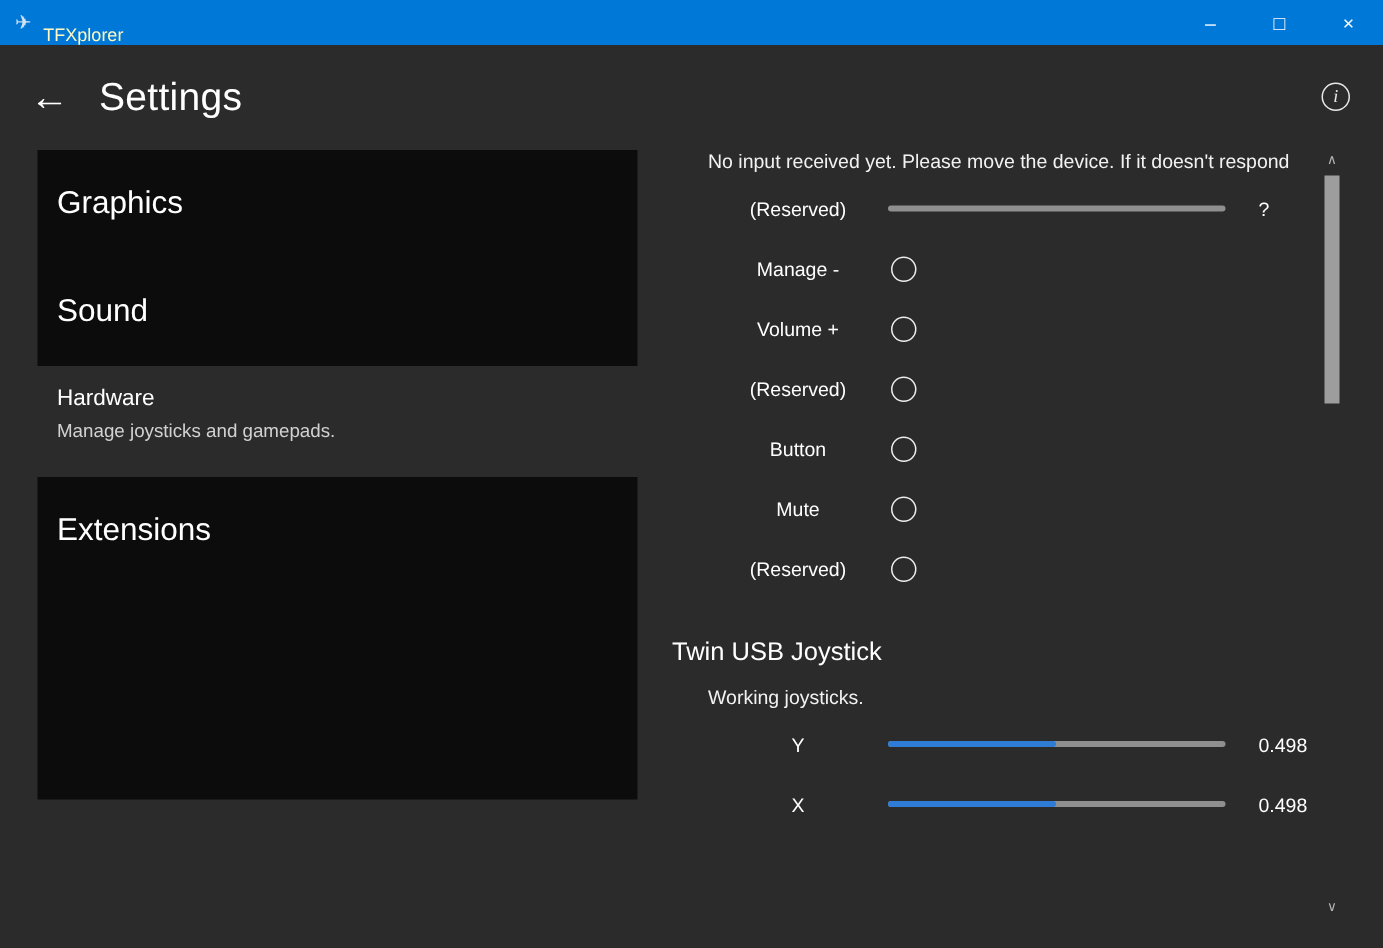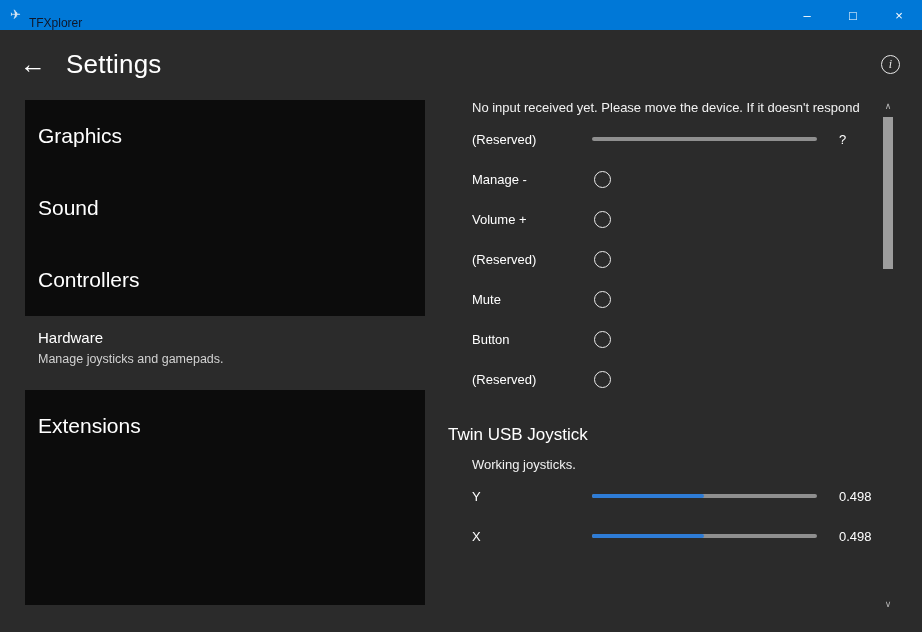--- a/index.html
+++ b/index.html
@@ -12,21 +12,21 @@
   *{box-sizing:border-box;}
   html,body{margin:0;padding:0;}
   body{
     width:922px;height:632px;position:relative;overflow:hidden;
     background:var(--background);
     font-family:"Liberation Sans",sans-serif;color:#fff;
   }
   
   .titlebar{height:30px;background:var(--titlebar);display:flex;align-items:center;}
   .app-icon{margin:0 8px 0 10px;font-size:13px;color:#d6e4f2;line-height:30px;}
-  .app-title{font-size:12px;color:#0f172a;margin-top:16px;}
+  .app-title{font-size:12px;color:#fef9c3;margin-top:16px;}
   .win-controls{margin-left:auto;display:flex;height:100%;}
   .win-btn{width:46px;height:100%;display:flex;align-items:center;justify-content:center;
     font-size:13px;color:#fff;cursor:default;}
   
   .app-header{height:68px;display:flex;align-items:center;padding:0 22px 0 16px;}
   .back-icon{font-size:26px;line-height:26px;color:#fff;margin:0 20px 0 4px;}
   .page-title{font-size:26px;font-weight:400;letter-spacing:.2px;}
   .info-icon{margin-left:auto;width:19px;height:19px;border:1.6px solid #e8e8e8;border-radius:50%;
     display:flex;align-items:center;justify-content:center;font-size:12px;font-style:italic;
     font-family:"Liberation Serif",serif;color:#e8e8e8;}
@@ -38,21 +38,21 @@
   .hardware-item{height:74px;padding:13px 0 15px 13px;}
   .hardware-title{font-size:15px;color:#fff;}
   .hardware-sub{font-size:12.5px;color:#d2d2d2;margin-top:6px;}
   .nav-group.bottom{height:215px;}
   
   .content{position:absolute;left:448px;top:100px;width:434px;height:512px;overflow:hidden;}
   .device-section + .device-section{margin-top:26px;}
   .device-name{font-size:17px;font-weight:400;margin:6px 0 12px 0;white-space:nowrap;}
   .device-status{margin:0 0 4px 24px;font-size:13px;color:#f2f2f2;white-space:nowrap;}
   .ctl-row{display:flex;align-items:center;height:40px;}
-  .ctl-label{width:120px;margin-left:24px;font-size:13px;color:#fff;flex:none;}
+  .ctl-label{width:120px;margin-left:24px;font-size:13px;color:#fff;flex:none;text-align:center;}
   .ctl-slot{width:225px;display:flex;align-items:center;flex:none;}
   .slider-track{position:relative;width:225px;height:4px;background:var(--track);border-radius:2px;display:inline-block;}
   .slider-fill{position:absolute;left:0;top:0;height:100%;background:var(--accent);border-radius:2px;}
   .radio{width:17px;height:17px;border:1.5px solid #ececec;border-radius:50%;margin-left:2px;display:inline-block;}
   .ctl-value{margin-left:22px;font-size:13px;color:#fff;white-space:nowrap;}
   
   .scrollbar{position:absolute;left:882px;top:100px;width:12px;height:512px;}
   .sb-arrow{height:14px;color:#b5b5b5;font-size:9px;text-align:center;line-height:13px;}
   .sb-arrow.down{position:absolute;bottom:0;left:0;width:100%;}
   .sb-thumb{position:absolute;top:17px;left:1px;width:10px;height:152px;background:#9d9d9d;}
@@ -73,21 +73,20 @@
 <div class="app-header">
   <span class="back-icon">←</span>
   <span class="page-title">Settings</span>
   <span class="info-icon">i</span>
 </div>
 
 <div class="sidebar">
   <div class="nav-group">
       <div class="nav-item">Graphics</div>
       <div class="nav-item">Sound</div>
-      <div class="nav-item">Controllers</div>
     </div>
   <div class="hardware-item">
     <div class="hardware-title">Hardware</div>
     <div class="hardware-sub">Manage joysticks and gamepads.</div>
   </div>
   <div class="nav-group bottom">
       <div class="nav-item">Extensions</div>
     </div>
 </div>
 
@@ -118,28 +117,28 @@
         <span class="ctl-value"></span>
       </div>
       <div class="ctl-row">
         <span class="ctl-label">(Reserved)</span>
         <span class="ctl-slot">
           <span class="radio"></span>
         </span>
         <span class="ctl-value"></span>
       </div>
       <div class="ctl-row">
-        <span class="ctl-label">Mute</span>
+        <span class="ctl-label">Button</span>
         <span class="ctl-slot">
           <span class="radio"></span>
         </span>
         <span class="ctl-value"></span>
       </div>
       <div class="ctl-row">
-        <span class="ctl-label">Button</span>
+        <span class="ctl-label">Mute</span>
         <span class="ctl-slot">
           <span class="radio"></span>
         </span>
         <span class="ctl-value"></span>
       </div>
       <div class="ctl-row">
         <span class="ctl-label">(Reserved)</span>
         <span class="ctl-slot">
           <span class="radio"></span>
         </span>

